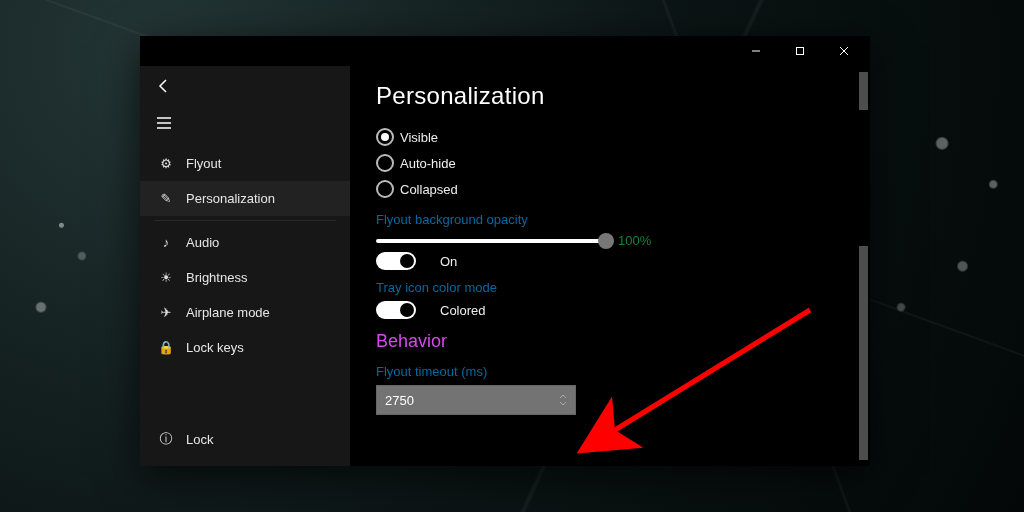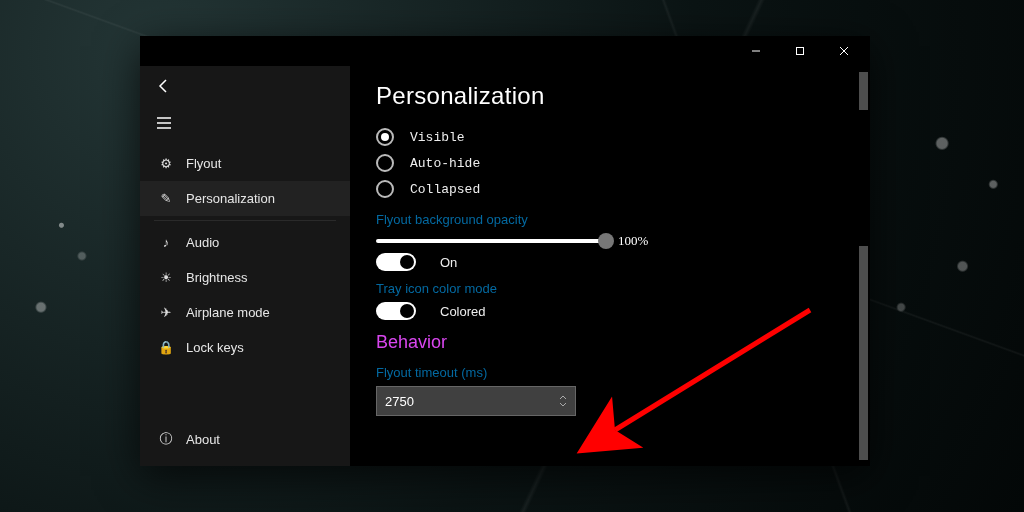--- a/index.html
+++ b/index.html
@@ -63,43 +63,43 @@
   .about-row { margin-top:auto; }
   .main {
     flex:1; position:relative; background:#000;
     overflow:hidden;
   }
   .scroll { position:absolute; right:0; top:0; bottom:0; width:14px; background:#000; }
   .scroll-thumb { position:absolute; left:3px; right:2px; background:#4d4d4d; }
   .page { padding:12px 34px 12px 26px; color:#eee; font-size:13px; }
   h1.page-title { font-weight:300; font-size:24px; margin:4px 0 14px; color:#fff; letter-spacing:.3px; }
   h2.section { font-weight:400; font-size:18px; margin:12px 0 10px; color:#d946ef; }
-  .radio-row { display:flex; align-items:center; gap:16px; padding:4px 0; cursor:pointer;font-family:Liberation Mono, monospace; }
+  .radio-row { display:flex; align-items:center; gap:6px; padding:4px 0; cursor:pointer; }
   .radio { width:18px; height:18px; border:2px solid #bbb; border-radius:50%; display:flex; align-items:center; justify-content:center; }
   .radio.sel::after { content:""; width:8px; height:8px; background:#fff; border-radius:50%; }
   .setting-label { margin:10px 0 6px; font-size:13px; color:#0369a1; }
   .slider-wrap { display:flex; align-items:center; gap:12px; }
   .slider {
     width:230px; height:4px; background:#fff; border-radius:2px; position:relative;
   }
   .slider-knob {
     position:absolute; right:-8px; top:50%; transform:translateY(-50%);
     width:16px; height:16px; border-radius:50%; background:#777;
   }
-  .slider-val { font-size:13px; color:#ffffff;font-family:Liberation Serif, serif; }
+  .slider-val { font-size:13px; color:#15803d; }
   .toggle-row { display:flex; align-items:center; gap:24px; margin:4px 0 10px; }
   .toggle {
     width:40px; height:18px; border-radius:9px; background:#fff; position:relative;
   }
   .toggle.on::after {
     content:""; position:absolute; right:2px; top:2px; width:14px; height:14px;
     background:#000; border-radius:50%;
   }
   .numbox {
-    width:200px; height:30px; border:1px solid #666; background:#404040; color:#fff;
+    width:200px; height:30px; border:1px solid #666; background:#737373; color:#fff;
     display:flex; align-items:center; justify-content:space-between;
     padding:0 8px; font-size:13px;
   }
   .spin { color:#aaa; font-size:10px; line-height:10px; display:flex; flex-direction:column; gap:0; }
   
   .arrow {
     position:absolute; pointer-events:none;
   }
 </style>
 </head>
@@ -167,21 +167,21 @@
         <span class="ico">✈</span>
         <span>Airplane mode</span>
       </div>
       <div class="nav-sub">
         <span class="ico">🔒</span>
         <span>Lock keys</span>
       </div>
 
       <div class="nav-item about-row">
         <span class="ico">ⓘ</span>
-        <span>About</span>
+        <span>Lock</span>
       </div>
     </aside>
 
     <main class="main">
       <div class="page">
         <h1 class="page-title">Personalization</h1>
 
         <div class="radio-row">
           <span class="radio sel"></span>
           <span>Visible</span>

